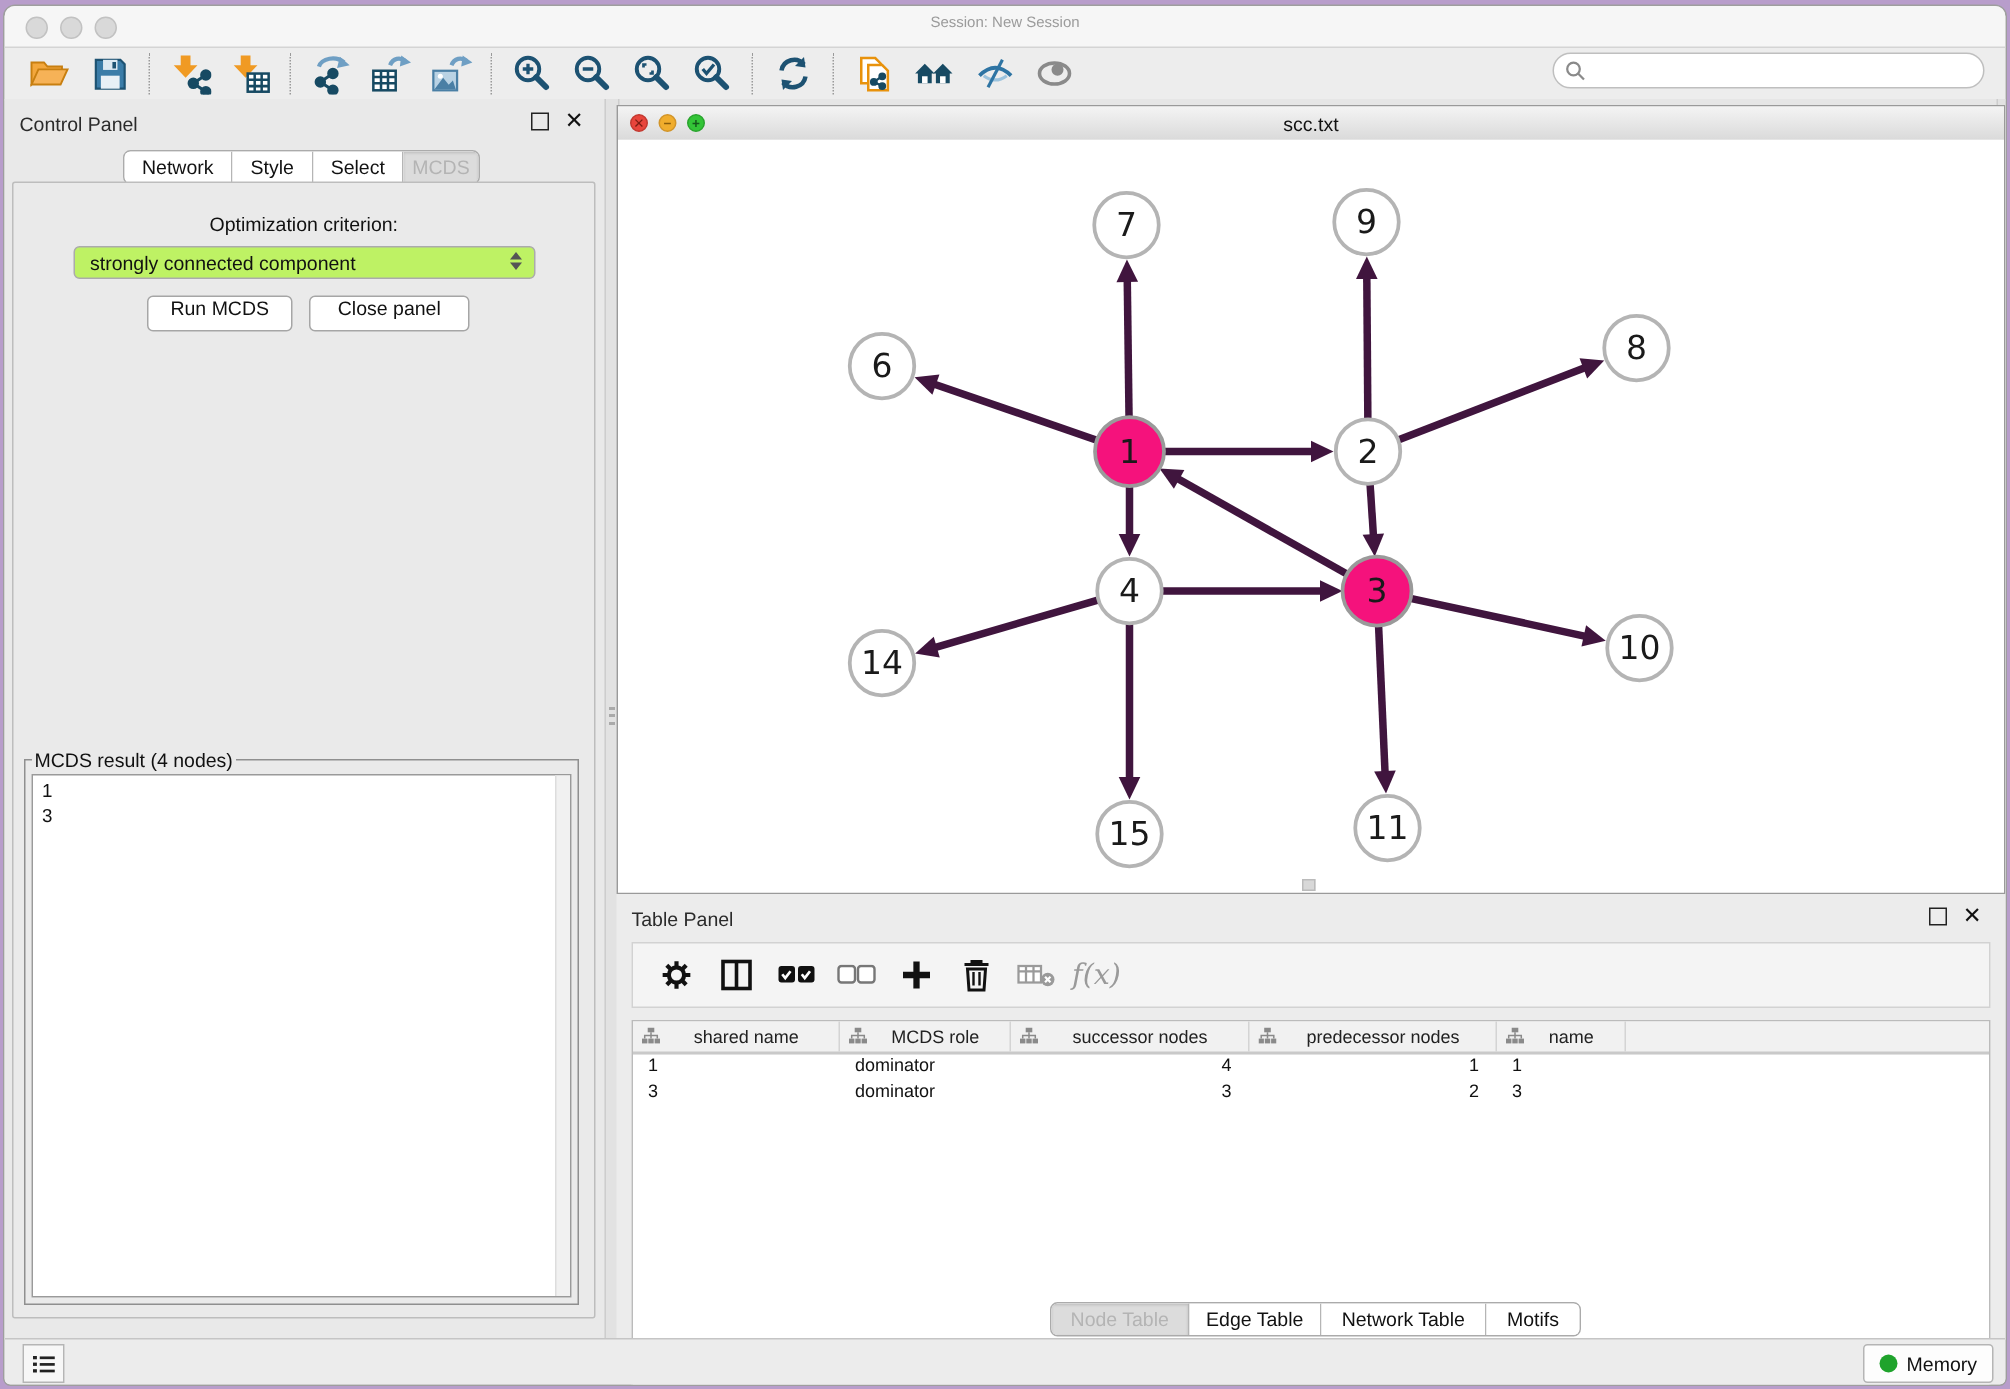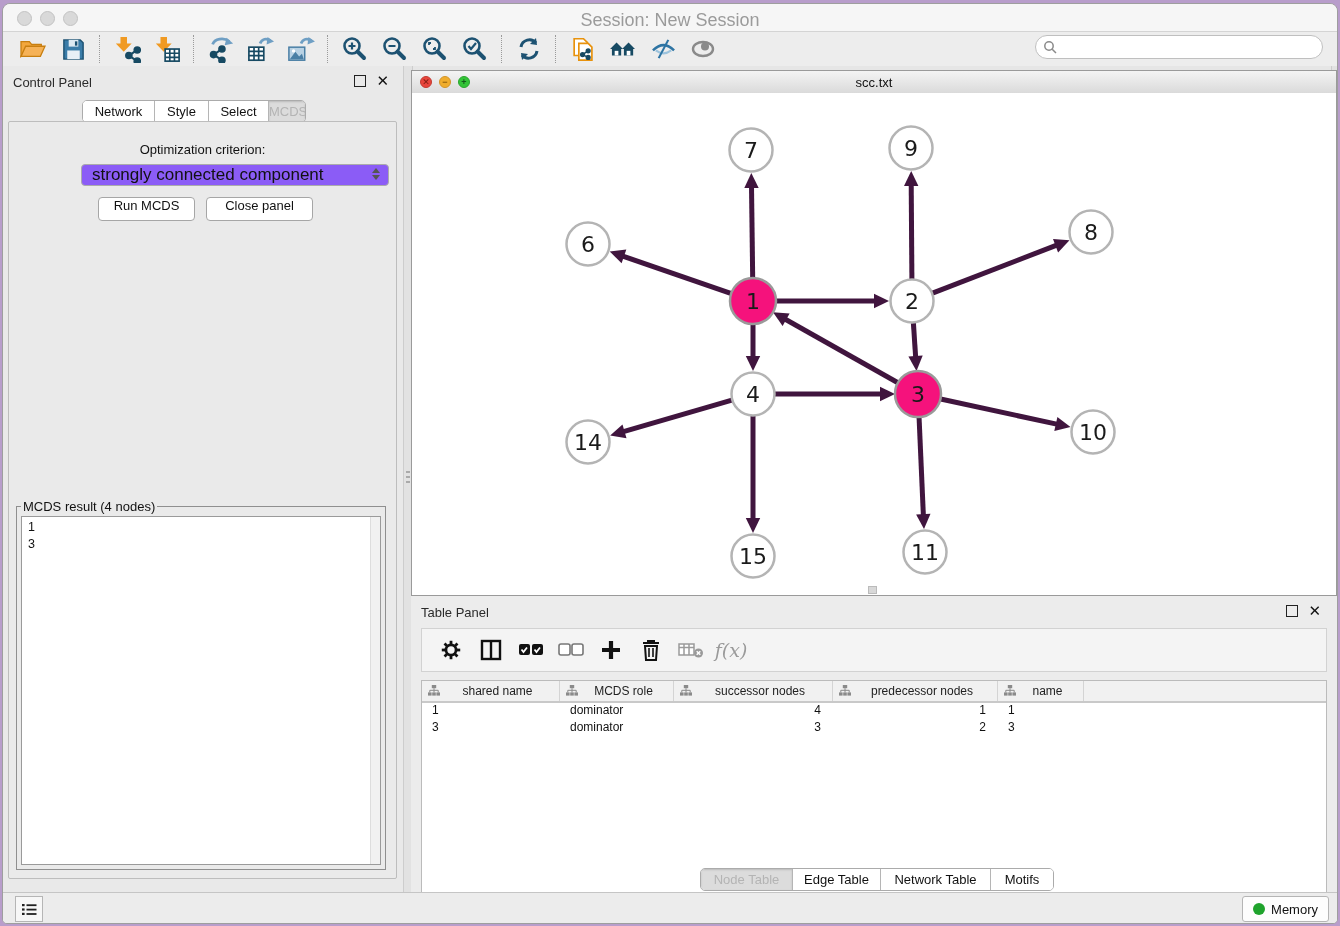--- a/index.html
+++ b/index.html
@@ -4,21 +4,21 @@
 <style>
   html,body{margin:0;padding:0;width:1340px;height:926px;overflow:hidden;
     font-family:"Liberation Sans","DejaVu Sans",sans-serif;background:#b89dcb;}
   .window{position:absolute;top:3px;left:2px;right:2px;bottom:2px;background:#ececec;
     border:1px solid #9e9e9e;border-radius:8px 8px 5px 5px;overflow:hidden;}
   
   .titlebar{position:absolute;top:0;left:0;right:0;height:27px;background:#f6f6f6;
     border-bottom:1px solid #d4d4d4;}
   .tl-dots{position:absolute;left:14px;top:7px;display:flex;gap:8px;}
   .tl-dot{width:13px;height:13px;border-radius:50%;background:#d9d9d9;border:1px solid #c2c2c2;}
-  .win-title{position:absolute;left:0;right:0;top:6px;text-align:center;font-size:18px;color:#9b9b9b;}
+  .win-title{position:absolute;left:0;right:0;top:6px;text-align:center;font-size:10px;color:#9b9b9b;}
   
   .toolbar{position:absolute;top:28px;left:0;right:0;height:34px;background:#ededed;
     border-bottom:1px solid #c8c8c8;display:flex;align-items:center;padding-left:10px;}
   .tb-btn{width:40px;height:30px;display:flex;align-items:center;justify-content:center;}
   .tb-sep{width:1px;height:28px;border-left:1px dotted #9a9a9a;margin:0 6px;}
   .search-wrap{position:absolute;right:14px;top:3px;width:288px;height:24px;}
   .search-wrap input{width:100%;height:100%;box-sizing:border-box;border:1px solid #bfbfbf;
     border-radius:12px;padding-left:26px;font-size:13px;background:#fff;outline:none;}
   .search-glyph{position:absolute;left:8px;top:5px;}
   
@@ -31,23 +31,23 @@
   .close-x{font-size:15px;font-weight:bold;color:#111;line-height:10px;}
   .seg{position:absolute;display:flex;border:1px solid #ababab;border-radius:5px;overflow:hidden;background:#fff;align-items:flex-end;}
   .seg .tab{font-size:13px;color:#111;background:#fff;padding:3px 12px;border-right:1px solid #b5b5b5;
     text-align:center;white-space:nowrap;}
   .seg .tab:last-child{border-right:none;}
   .seg .tab.active{background:#dcdcdc;color:#b4b4b4;box-shadow:inset 0 1px 2px rgba(0,0,0,.15);}
   .cp-tabs{left:79px;top:34px;}
   .cp-body{position:absolute;left:5px;right:6px;top:55px;bottom:14px;background:#eaeaea;
     border:1px solid #bdbdbd;border-radius:2px;}
   .opt-label{position:absolute;top:20px;left:0;right:0;text-align:center;font-size:13px;color:#111;}
-  .criterion{position:absolute;left:40px;top:42px;width:308px;height:22px;background:#8b5cf6;
-    border:1px solid #ababab;border-radius:4px;font-size:17px;color:#111;display:flex;align-items:center;
-    padding-left:10px;box-sizing:border-box;margin-left:32px;}
+  .criterion{position:absolute;left:40px;top:42px;width:308px;height:22px;background:#bef264;
+    border:1px solid #ababab;border-radius:4px;font-size:13px;color:#111;display:flex;align-items:center;
+    padding-left:10px;box-sizing:border-box;}
   .spin{position:absolute;right:8px;top:3px;display:flex;flex-direction:column;gap:2px;}
   .spin .up{width:0;height:0;border-left:4px solid transparent;border-right:4px solid transparent;border-bottom:5px solid #555;}
   .spin .down{width:0;height:0;border-left:4px solid transparent;border-right:4px solid transparent;border-top:5px solid #555;}
   .cp-btn{position:absolute;top:75px;height:22px;background:#fff;border:1px solid #a6a6a6;border-radius:4px;
     font-size:13px;color:#111;display:flex;justify-content:center;}
   .mcds-result{position:absolute;left:7px;right:10px;top:377px;bottom:8px;border:1px solid #8f8f8f;
     margin:0;padding:0;}
   .mcds-result legend{font-size:13px;color:#111;margin-left:4px;padding:0 2px;}
   .result-area{position:absolute;left:4px;right:4px;top:2px;bottom:4px;background:#fff;border:1px solid #9a9a9a;}
   .result-text{position:absolute;left:6px;top:2px;font-size:12.5px;color:#111;white-space:pre;line-height:17px;}
@@ -279,21 +279,21 @@
     <div class="cpanel">
       <div class="panel-head">Control Panel</div>
       <div class="panel-ctl" style="right:14px;">
         <span class="float-box"></span>
         <span class="close-x">✕</span>
       </div>
       <div class="seg cp-tabs">
           <div class="tab" style="width: 72px; box-sizing: border-box; padding: 3px 0px;">Network</div>
           <div class="tab" style="width: 54px; box-sizing: border-box; padding: 3px 0px;">Style</div>
           <div class="tab" style="width: 60px; box-sizing: border-box; padding: 3px 0px;">Select</div>
-          <div class="tab active" style="width: 36px; box-sizing: border-box; padding: 3px 0px;">MCDS</div>
+          <div class="tab active" style="width: 50px; box-sizing: border-box; padding: 3px 0px;">MCDS</div>
         </div>
       <div class="cp-body">
         <div class="opt-label">Optimization criterion:</div>
         <div class="criterion">
           <span>strongly connected component</span>
           <span class="spin">
               <span class="up"></span>
               <span class="down"></span>
             </span>
         </div>

